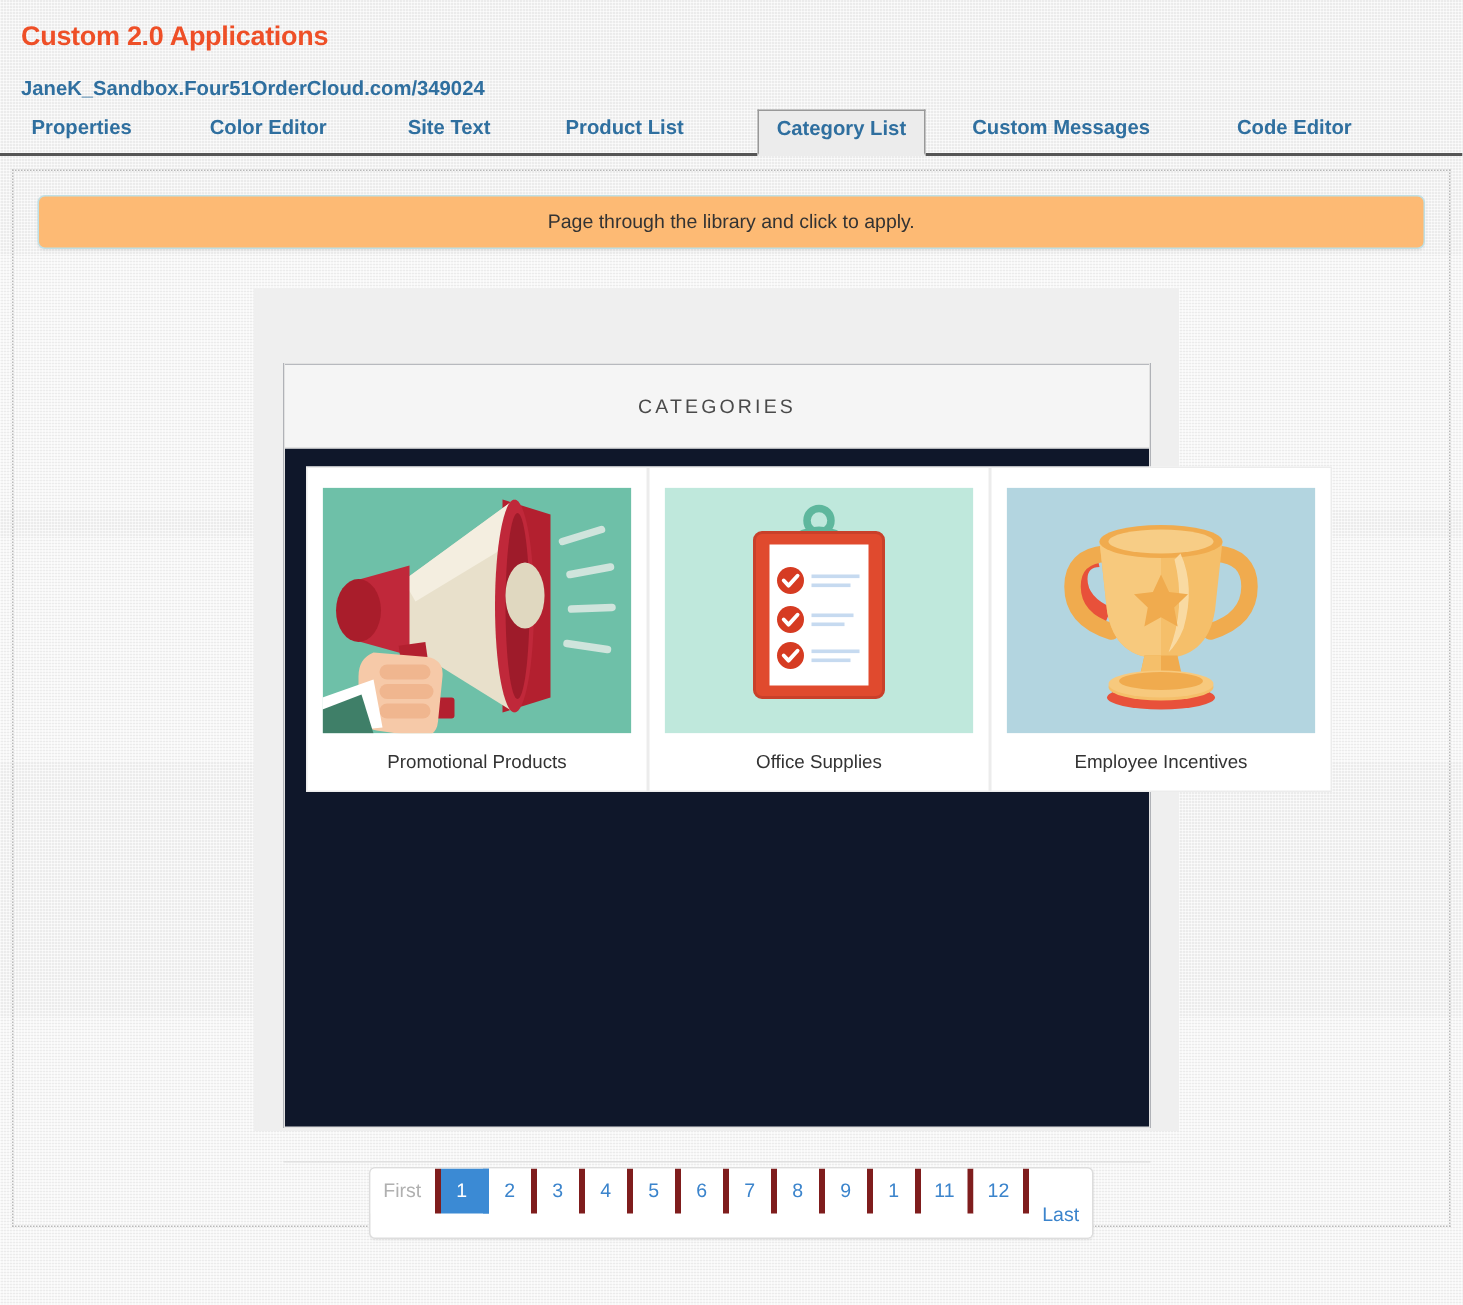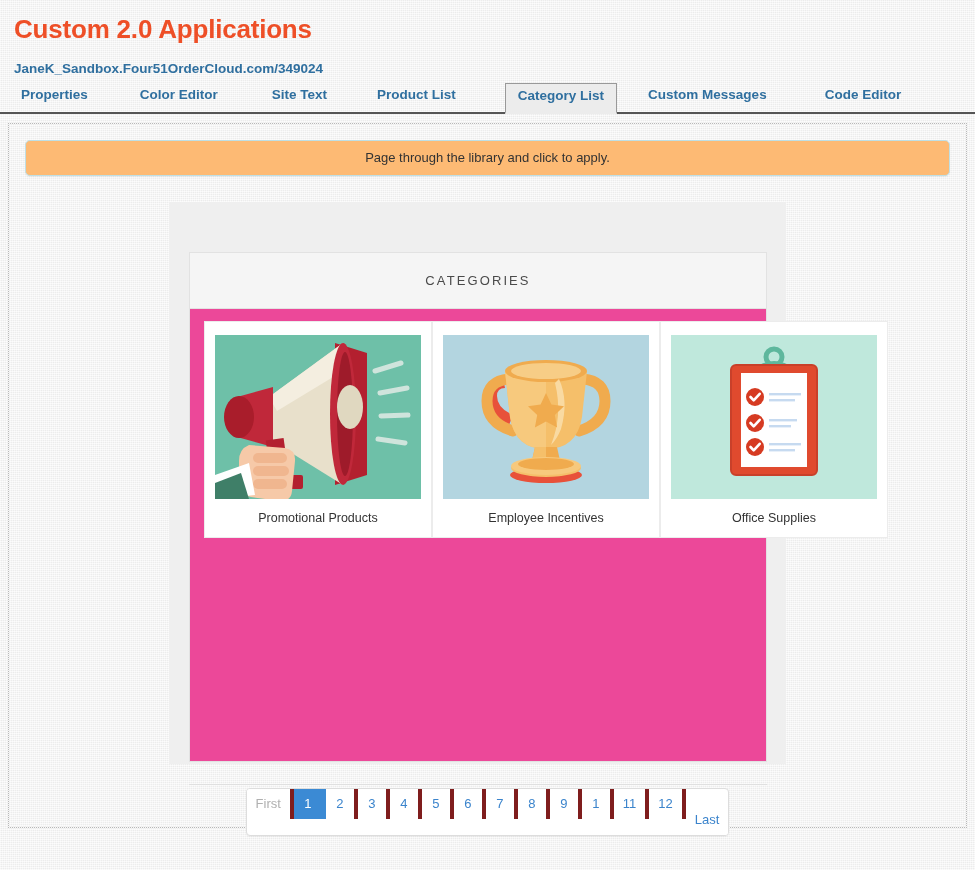--- a/index.html
+++ b/index.html
@@ -12,21 +12,21 @@
   }
   body {
     background-color: #f1f1f1;
     background-image:
       repeating-linear-gradient(0deg, rgba(255,255,255,.55) 0 1px, rgba(0,0,0,.012) 1px 2px),
       repeating-linear-gradient(90deg, rgba(255,255,255,.55) 0 1px, rgba(0,0,0,.012) 1px 2px);
   }
 
   
   .page-title {
-    font-size: 26px;
+    font-size: 18px;
     font-weight: bold;
     color: #ee4f27;
     margin: 0;
     padding: 14px 0 0 14px;
     letter-spacing: -0.2px;
   }
   .site-url {
     font-size: 13.5px;
     color: #2f6f9f;
     padding: 16px 0 0 14px;
@@ -101,21 +101,21 @@
     height: 562px;
     background: #efefef;
   }
 
   .cat-panel {
     position: absolute;
     left: 20px;
     top: 50px;
     width: 578px;
     height: 510px;
-    background: #ec4899;
+    background: #0f172a;
     border: 1px solid #e2e2e2;
   }
   .cat-header {
     height: 56px;
     background: #f5f5f5;
     border-bottom: 1px solid #e2e2e2;
     display: flex;
     align-items: center;
     justify-content: center;
   }
@@ -275,53 +275,20 @@
                 <path d="M0 148 L26 138 L34 164 L0 164 Z" fill="#3f7f68"></path>
               </svg>
             </div>
             <div class="cat-label">Promotional Products</div>
           </div>
 
 
           <div class="cat-cell">
             <div class="cat-thumb">
               <svg viewBox="0 0 206 164" width="206" height="164" preserveAspectRatio="none">
-                <rect x="0" y="0" width="206" height="164" fill="#b3d5e0"></rect>
-
-                <path d="M60 44 q-16 2 -16 18 q0 20 22 28 l4 -10 q-16 -7 -16 -19 q0 -8 8 -8 Z" fill="#e8513a"></path>
-                <ellipse cx="103" cy="140" rx="36" ry="8" fill="#e8513a"></ellipse>
-
-                <path d="M66 44 q-22 2 -22 22 q0 22 26 30" fill="none" stroke="#f0ab4e" stroke-width="11" stroke-linecap="round"></path>
-                <path d="M140 44 q22 2 22 22 q0 22 -26 30" fill="none" stroke="#f0ab4e" stroke-width="11" stroke-linecap="round"></path>
-
-                <path d="M62 36 L144 36 L139 82 q-5 32 -36 32 q-31 0 -36 -32 Z" fill="#f5bf6a"></path>
-
-                <path d="M62 36 L103 36 L103 114 q-31 0 -36 -32 Z" fill="#f7c97d"></path>
-
-                <ellipse cx="103" cy="36" rx="41" ry="11" fill="#f0ab4e"></ellipse>
-                <ellipse cx="103" cy="36" rx="35" ry="8" fill="#f7cd86"></ellipse>
-
-                <path d="M116 44 q10 22 2 50 q-4 10 -10 16 q12 -30 4 -62 Z" fill="#fadda8" opacity="0.9"></path>
-
-                <path d="M103 58 l5.4 11.6 l12.6 1.6 l-9.2 8.8 l2.3 12.6 l-11.1 -6.1 l-11.1 6.1 l2.3 -12.6 l-9.2 -8.8 l12.6 -1.6 Z" fill="#f0ab4e"></path>
-
-                <path d="M92 112 l22 0 l4 18 l-30 0 Z" fill="#f0ab4e"></path>
-                <path d="M92 112 l11 0 l0 18 l-15 0 Z" fill="#f5bf6a"></path>
-
-                <ellipse cx="103" cy="133" rx="35" ry="9" fill="#f5bf6a"></ellipse>
-                <ellipse cx="103" cy="131" rx="35" ry="9" fill="#f7c97d"></ellipse>
-                <ellipse cx="103" cy="129" rx="28" ry="6" fill="#f0ab4e"></ellipse>
-              </svg>
-            </div>
-            <div class="cat-label">Employee Incentives</div>
-          </div>
-
-          <div class="cat-cell">
-            <div class="cat-thumb">
-              <svg viewBox="0 0 206 164" width="206" height="164" preserveAspectRatio="none">
                 <rect x="0" y="0" width="206" height="164" fill="#bfe8dc"></rect>
 
                 <path d="M82 34 q21 -16 42 0 l6 6 l-54 0 Z" fill="#5eb79d"></path>
                 <circle cx="103" cy="22" r="8" fill="none" stroke="#5eb79d" stroke-width="5"></circle>
 
                 <rect x="60" y="30" width="86" height="110" rx="5" fill="#e04a2e"></rect>
                 <rect x="60" y="30" width="86" height="110" rx="5" fill="none" stroke="#c9402a" stroke-width="2"></rect>
 
                 <rect x="70" y="38" width="66" height="94" fill="#ffffff"></rect>
 
@@ -337,20 +304,53 @@
                   <rect x="98" y="90" width="22" height="2.4" fill="#c6daf0"></rect>
 
                   <circle cx="84" cy="112" r="9" fill="#d63b22"></circle>
                   <path d="M79.5 112 l3.2 3.4 l6 -6.6" fill="none" stroke="#fff" stroke-width="2.6" stroke-linecap="round" stroke-linejoin="round"></path>
                   <rect x="98" y="108" width="32" height="2.4" fill="#c6daf0"></rect>
                   <rect x="98" y="114" width="26" height="2.4" fill="#c6daf0"></rect>
                 </g>
               </svg>
             </div>
             <div class="cat-label">Office Supplies</div>
+          </div>
+
+          <div class="cat-cell">
+            <div class="cat-thumb">
+              <svg viewBox="0 0 206 164" width="206" height="164" preserveAspectRatio="none">
+                <rect x="0" y="0" width="206" height="164" fill="#b3d5e0"></rect>
+
+                <path d="M60 44 q-16 2 -16 18 q0 20 22 28 l4 -10 q-16 -7 -16 -19 q0 -8 8 -8 Z" fill="#e8513a"></path>
+                <ellipse cx="103" cy="140" rx="36" ry="8" fill="#e8513a"></ellipse>
+
+                <path d="M66 44 q-22 2 -22 22 q0 22 26 30" fill="none" stroke="#f0ab4e" stroke-width="11" stroke-linecap="round"></path>
+                <path d="M140 44 q22 2 22 22 q0 22 -26 30" fill="none" stroke="#f0ab4e" stroke-width="11" stroke-linecap="round"></path>
+
+                <path d="M62 36 L144 36 L139 82 q-5 32 -36 32 q-31 0 -36 -32 Z" fill="#f5bf6a"></path>
+
+                <path d="M62 36 L103 36 L103 114 q-31 0 -36 -32 Z" fill="#f7c97d"></path>
+
+                <ellipse cx="103" cy="36" rx="41" ry="11" fill="#f0ab4e"></ellipse>
+                <ellipse cx="103" cy="36" rx="35" ry="8" fill="#f7cd86"></ellipse>
+
+                <path d="M116 44 q10 22 2 50 q-4 10 -10 16 q12 -30 4 -62 Z" fill="#fadda8" opacity="0.9"></path>
+
+                <path d="M103 58 l5.4 11.6 l12.6 1.6 l-9.2 8.8 l2.3 12.6 l-11.1 -6.1 l-11.1 6.1 l2.3 -12.6 l-9.2 -8.8 l12.6 -1.6 Z" fill="#f0ab4e"></path>
+
+                <path d="M92 112 l22 0 l4 18 l-30 0 Z" fill="#f0ab4e"></path>
+                <path d="M92 112 l11 0 l0 18 l-15 0 Z" fill="#f5bf6a"></path>
+
+                <ellipse cx="103" cy="133" rx="35" ry="9" fill="#f5bf6a"></ellipse>
+                <ellipse cx="103" cy="131" rx="35" ry="9" fill="#f7c97d"></ellipse>
+                <ellipse cx="103" cy="129" rx="28" ry="6" fill="#f0ab4e"></ellipse>
+              </svg>
+            </div>
+            <div class="cat-label">Employee Incentives</div>
           </div>
 
         </div>
       </div>
     </div>
 
     <div class="panel-divider"></div>
   </div>
 
   <div class="pager-wrap">

